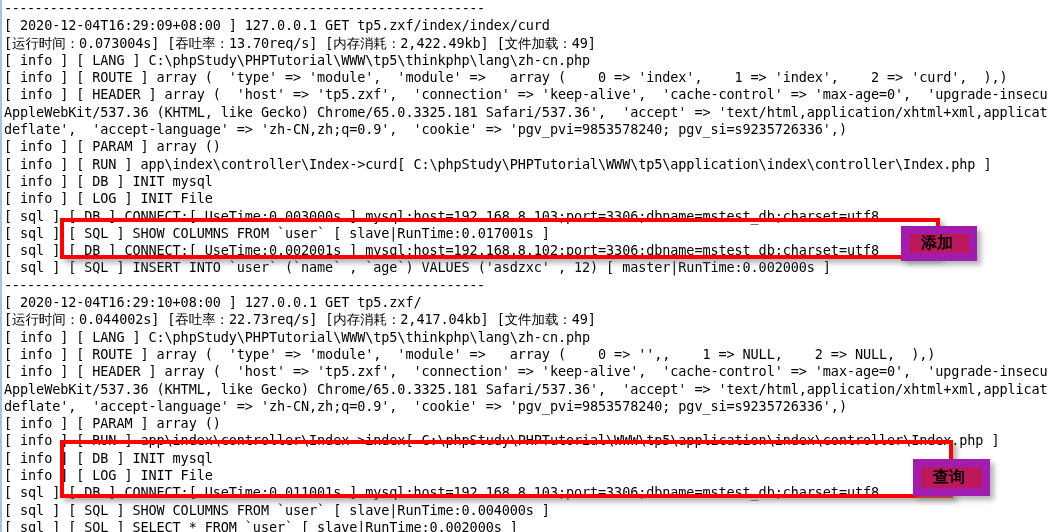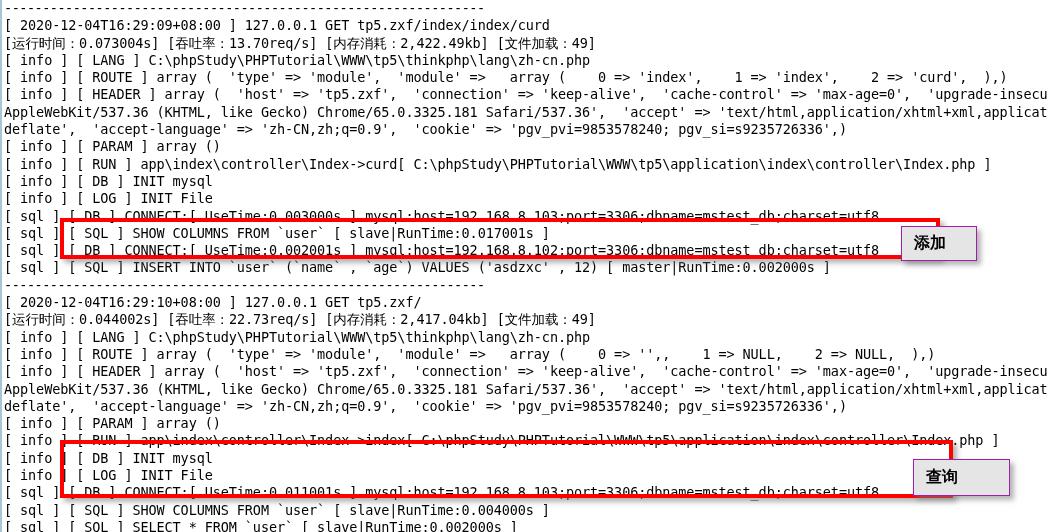--- a/index.html
+++ b/index.html
@@ -66,33 +66,33 @@
     box-shadow: 4px 4px 5px rgba(120,120,120,0.55);
     pointer-events: none;
   }
   #hl-insert { left: 60px;  top: 218px; width: 880px; height: 41px; }
   #hl-select { left: 60px;  top: 440px; width: 893px; height: 58px; }
 
   
   .callout {
     position: absolute;
     box-sizing: border-box;
-    background: #e5e5e5;
-    border: 1px solid #a21caf;
+    background: #be185d;
+    border: 8px solid #a21caf;
     box-shadow: 4px 4px 5px rgba(120,120,120,0.55);
     display: flex;
     align-items: center;
     padding-left: 12px;
     font-family: "DejaVu Sans", "Liberation Sans", sans-serif;
     font-size: 16px;
     font-weight: bold;
     color: #000000;
   }
   #callout-add   { left: 901px; top: 226px; width: 76px;  height: 35px; }
-  #callout-query { left: 913px; top: 459px; width: 97px;  height: 37px; }
+  #callout-query { left: 913px; top: 459px; width: 77px;  height: 37px; }
 </style>
 </head>
 <body>
 
 <div id="screen">
 
   <div class="left-rule"></div>
 
   <div class="log" id="log-body"><span class="ln sep">---------------------------------------------------------------</span><span class="ln">[ 2020-12-04T16:29:09+08:00 ] 127.0.0.1 GET tp5.zxf/index/index/curd</span><span class="ln">[运行时间：0.073004s] [吞吐率：13.70req/s] [内存消耗：2,422.49kb] [文件加载：49]</span><span class="ln">[ info ] [ LANG ] C:\phpStudy\PHPTutorial\WWW\tp5\thinkphp\lang\zh-cn.php</span><span class="ln">[ info ] [ ROUTE ] array (  'type' =&gt; 'module',  'module' =&gt;   array (    0 =&gt; 'index',    1 =&gt; 'index',    2 =&gt; 'curd',  ),)</span><span class="ln">[ info ] [ HEADER ] array (  'host' =&gt; 'tp5.zxf',  'connection' =&gt; 'keep-alive',  'cache-control' =&gt; 'max-age=0',  'upgrade-insecur</span><span class="ln">AppleWebKit/537.36 (KHTML, like Gecko) Chrome/65.0.3325.181 Safari/537.36',  'accept' =&gt; 'text/html,application/xhtml+xml,applicati</span><span class="ln">deflate',  'accept-language' =&gt; 'zh-CN,zh;q=0.9',  'cookie' =&gt; 'pgv_pvi=9853578240; pgv_si=s9235726336',)</span><span class="ln">[ info ] [ PARAM ] array ()</span><span class="ln">[ info ] [ RUN ] app\index\controller\Index-&gt;curd[ C:\phpStudy\PHPTutorial\WWW\tp5\application\index\controller\Index.php ]</span><span class="ln">[ info ] [ DB ] INIT mysql</span><span class="ln">[ info ] [ LOG ] INIT File</span><span class="ln">[ sql ] [ DB ] CONNECT:[ UseTime:0.003000s ] mysql:host=192.168.8.103;port=3306;dbname=mstest_db;charset=utf8</span><span class="ln">[ sql ] [ SQL ] SHOW COLUMNS FROM `user` [ slave|RunTime:0.017001s ]</span><span class="ln">[ sql ] [ DB ] CONNECT:[ UseTime:0.002001s ] mysql:host=192.168.8.102;port=3306;dbname=mstest_db;charset=utf8</span><span class="ln">[ sql ] [ SQL ] INSERT INTO `user` (`name` , `age`) VALUES ('asdzxc' , 12) [ master|RunTime:0.002000s ]</span><span class="ln sep">---------------------------------------------------------------</span><span class="ln">[ 2020-12-04T16:29:10+08:00 ] 127.0.0.1 GET tp5.zxf/</span><span class="ln">[运行时间：0.044002s] [吞吐率：22.73req/s] [内存消耗：2,417.04kb] [文件加载：49]</span><span class="ln">[ info ] [ LANG ] C:\phpStudy\PHPTutorial\WWW\tp5\thinkphp\lang\zh-cn.php</span><span class="ln">[ info ] [ ROUTE ] array (  'type' =&gt; 'module',  'module' =&gt;   array (    0 =&gt; '',,    1 =&gt; NULL,    2 =&gt; NULL,  ),)</span><span class="ln">[ info ] [ HEADER ] array (  'host' =&gt; 'tp5.zxf',  'connection' =&gt; 'keep-alive',  'cache-control' =&gt; 'max-age=0',  'upgrade-insecur</span><span class="ln">AppleWebKit/537.36 (KHTML, like Gecko) Chrome/65.0.3325.181 Safari/537.36',  'accept' =&gt; 'text/html,application/xhtml+xml,applicati</span><span class="ln">deflate',  'accept-language' =&gt; 'zh-CN,zh;q=0.9',  'cookie' =&gt; 'pgv_pvi=9853578240; pgv_si=s9235726336',)</span><span class="ln">[ info ] [ PARAM ] array ()</span><span class="ln">[ info ] [ RUN ] app\index\controller\Index-&gt;index[ C:\phpStudy\PHPTutorial\WWW\tp5\application\index\controller\Index.php ]</span><span class="ln">[ info ] [ DB ] INIT mysql</span><span class="ln">[ info ] [ LOG ] INIT File</span><span class="ln">[ sql ] [ DB ] CONNECT:[ UseTime:0.011001s ] mysql:host=192.168.8.103;port=3306;dbname=mstest_db;charset=utf8</span><span class="ln">[ sql ] [ SQL ] SHOW COLUMNS FROM `user` [ slave|RunTime:0.004000s ]</span><span class="ln">[ sql ] [ SQL ] SELECT * FROM `user` [ slave|RunTime:0.002000s ]</span></div>
 

